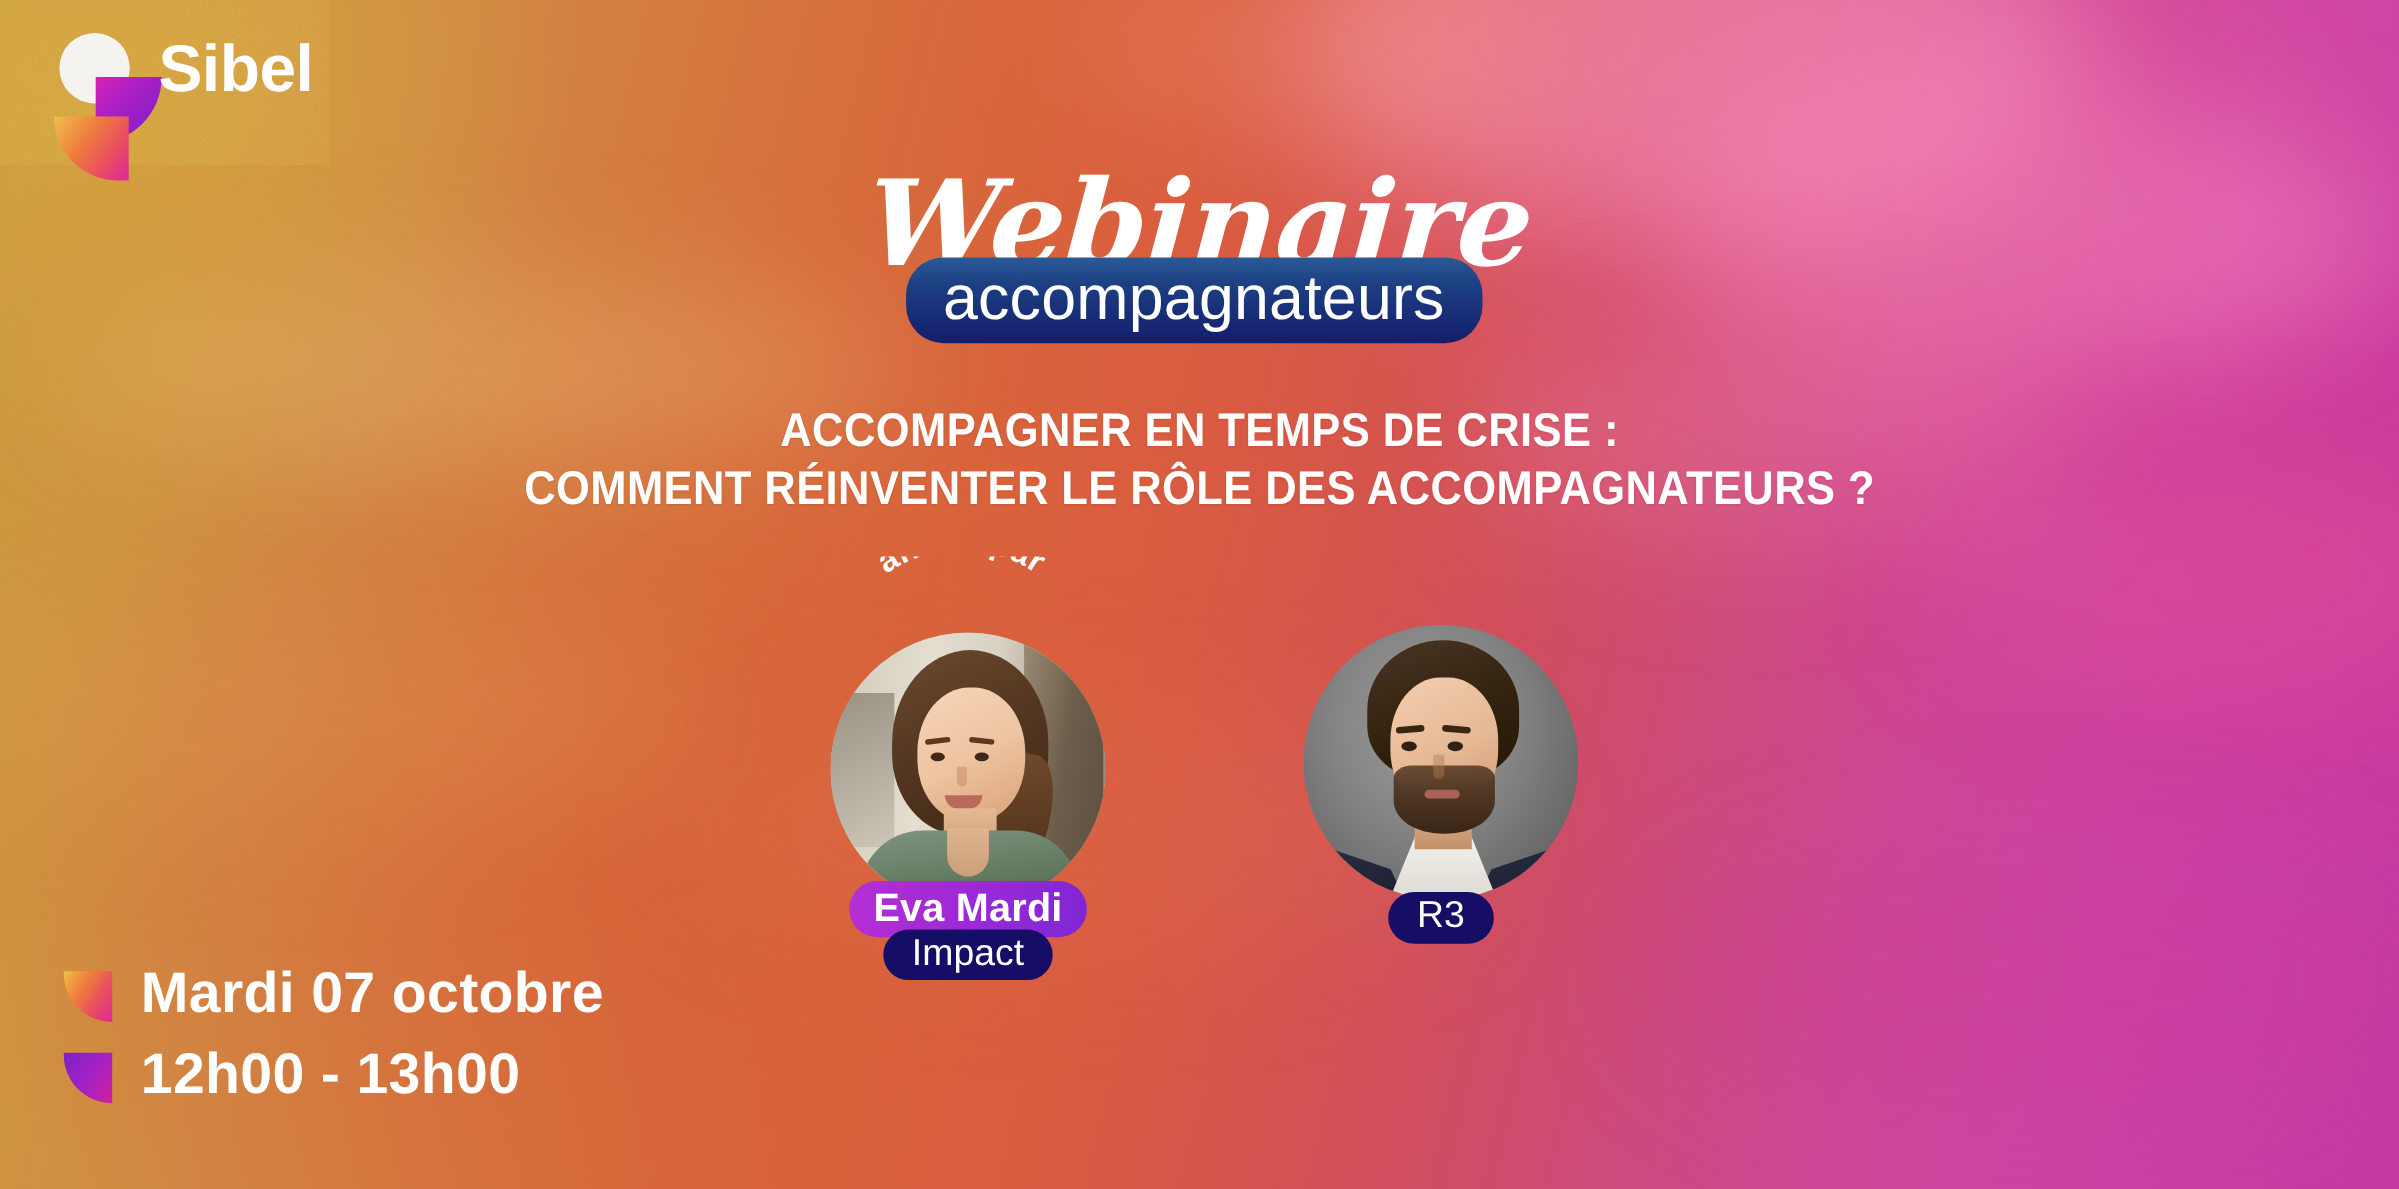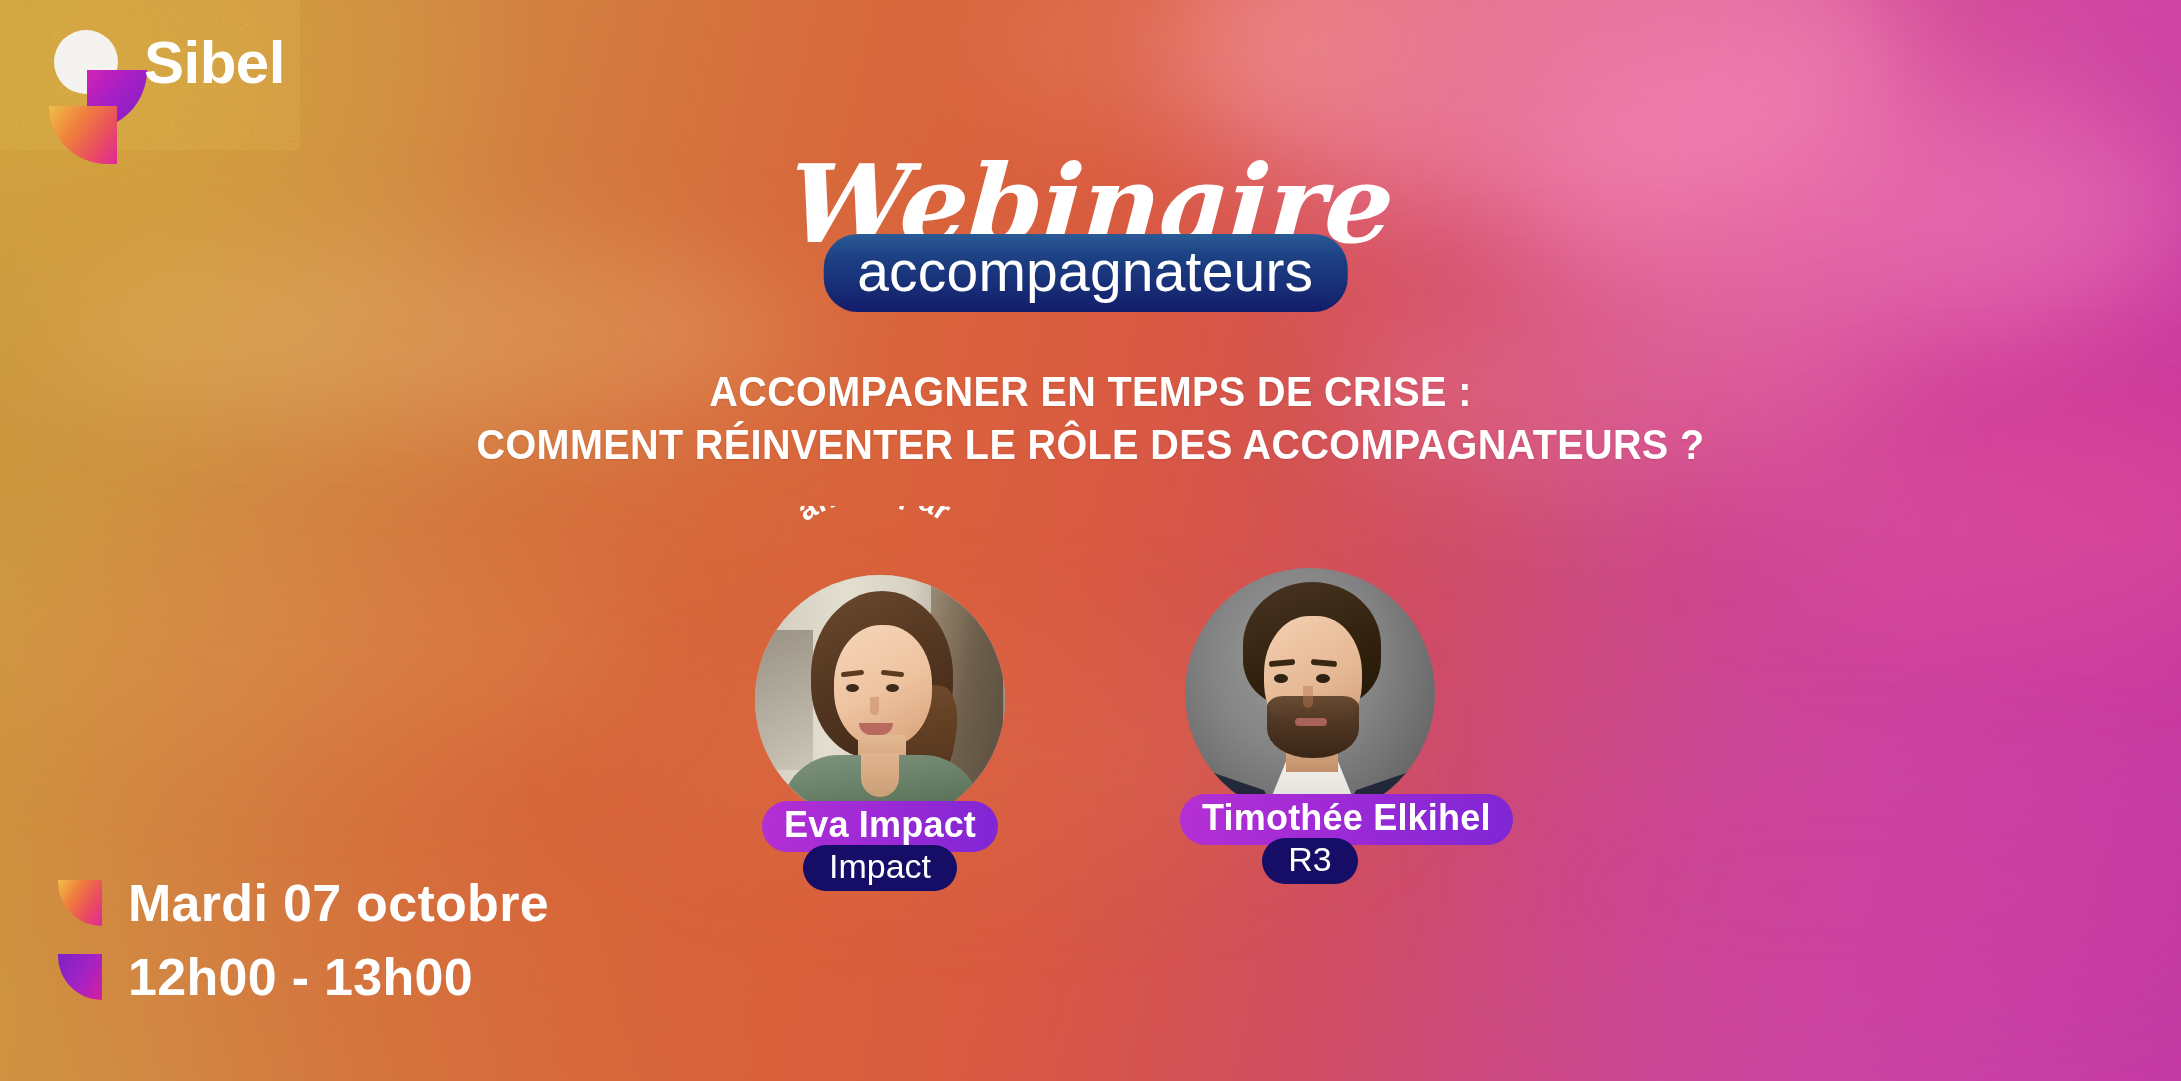--- a/index.html
+++ b/index.html
@@ -335,21 +335,21 @@
     z-index:4;
   }
   .org-pill span {
     color:#ffffff; font-size:34px; font-weight:400;
     line-height:1.05; white-space:nowrap; display:block;
   }
 
   
   #footer { position:absolute; left:58px; bottom:66px; }
   .foot-row {
-    display:flex; align-items:center;
+    display:flex; align-items:flex-end;
     margin-bottom:22px;
   }
   .foot-row:last-child { margin-bottom:12px; }
   .foot-bullet {
     width:44px; height:46px;
     margin-right:26px;
     flex:0 0 auto;
     border-radius:0 0 0 44px;
   }
   .bullet-date   { background:linear-gradient(122deg,#f0c04a 0%,#ef7f3c 34%,#ea4f5e 66%,#e0279a 100%); }
@@ -428,21 +428,21 @@
           <div class="eva-eye-l"></div>
           <div class="eva-eye-r"></div>
           <div class="eva-nose"></div>
           <div class="eva-mouth"></div>
           <div class="eva-neck"></div>
           <div class="eva-top"></div>
           <div class="eva-vneck"></div>
         </div>
       </div>
       <div class="name-pill">
-        <span>Eva Impact</span>
+        <span>Eva Mardi</span>
       </div>
       <div class="org-pill">
         <span>Impact</span>
       </div>
     </div>
 
     <div class="speaker" id="speaker-1">
       <div class="avatar">
         <div class="photo-tim">
           <div class="tim-bg"></div>
@@ -454,23 +454,20 @@
           <div class="tim-face"></div>
           <div class="tim-beard"></div>
           <div class="tim-brow-l"></div>
           <div class="tim-brow-r"></div>
           <div class="tim-eye-l"></div>
           <div class="tim-eye-r"></div>
           <div class="tim-nose"></div>
           <div class="tim-mouth"></div>
         </div>
       </div>
-      <div class="name-pill">
-        <span>Timothée Elkihel</span>
-      </div>
       <div class="org-pill">
         <span>R3</span>
       </div>
     </div>
   </div>
 
   <div id="footer">
     <div class="foot-row">
       <div class="foot-bullet bullet-date"></div>
       <div class="foot-text">Mardi 07 octobre</div>

